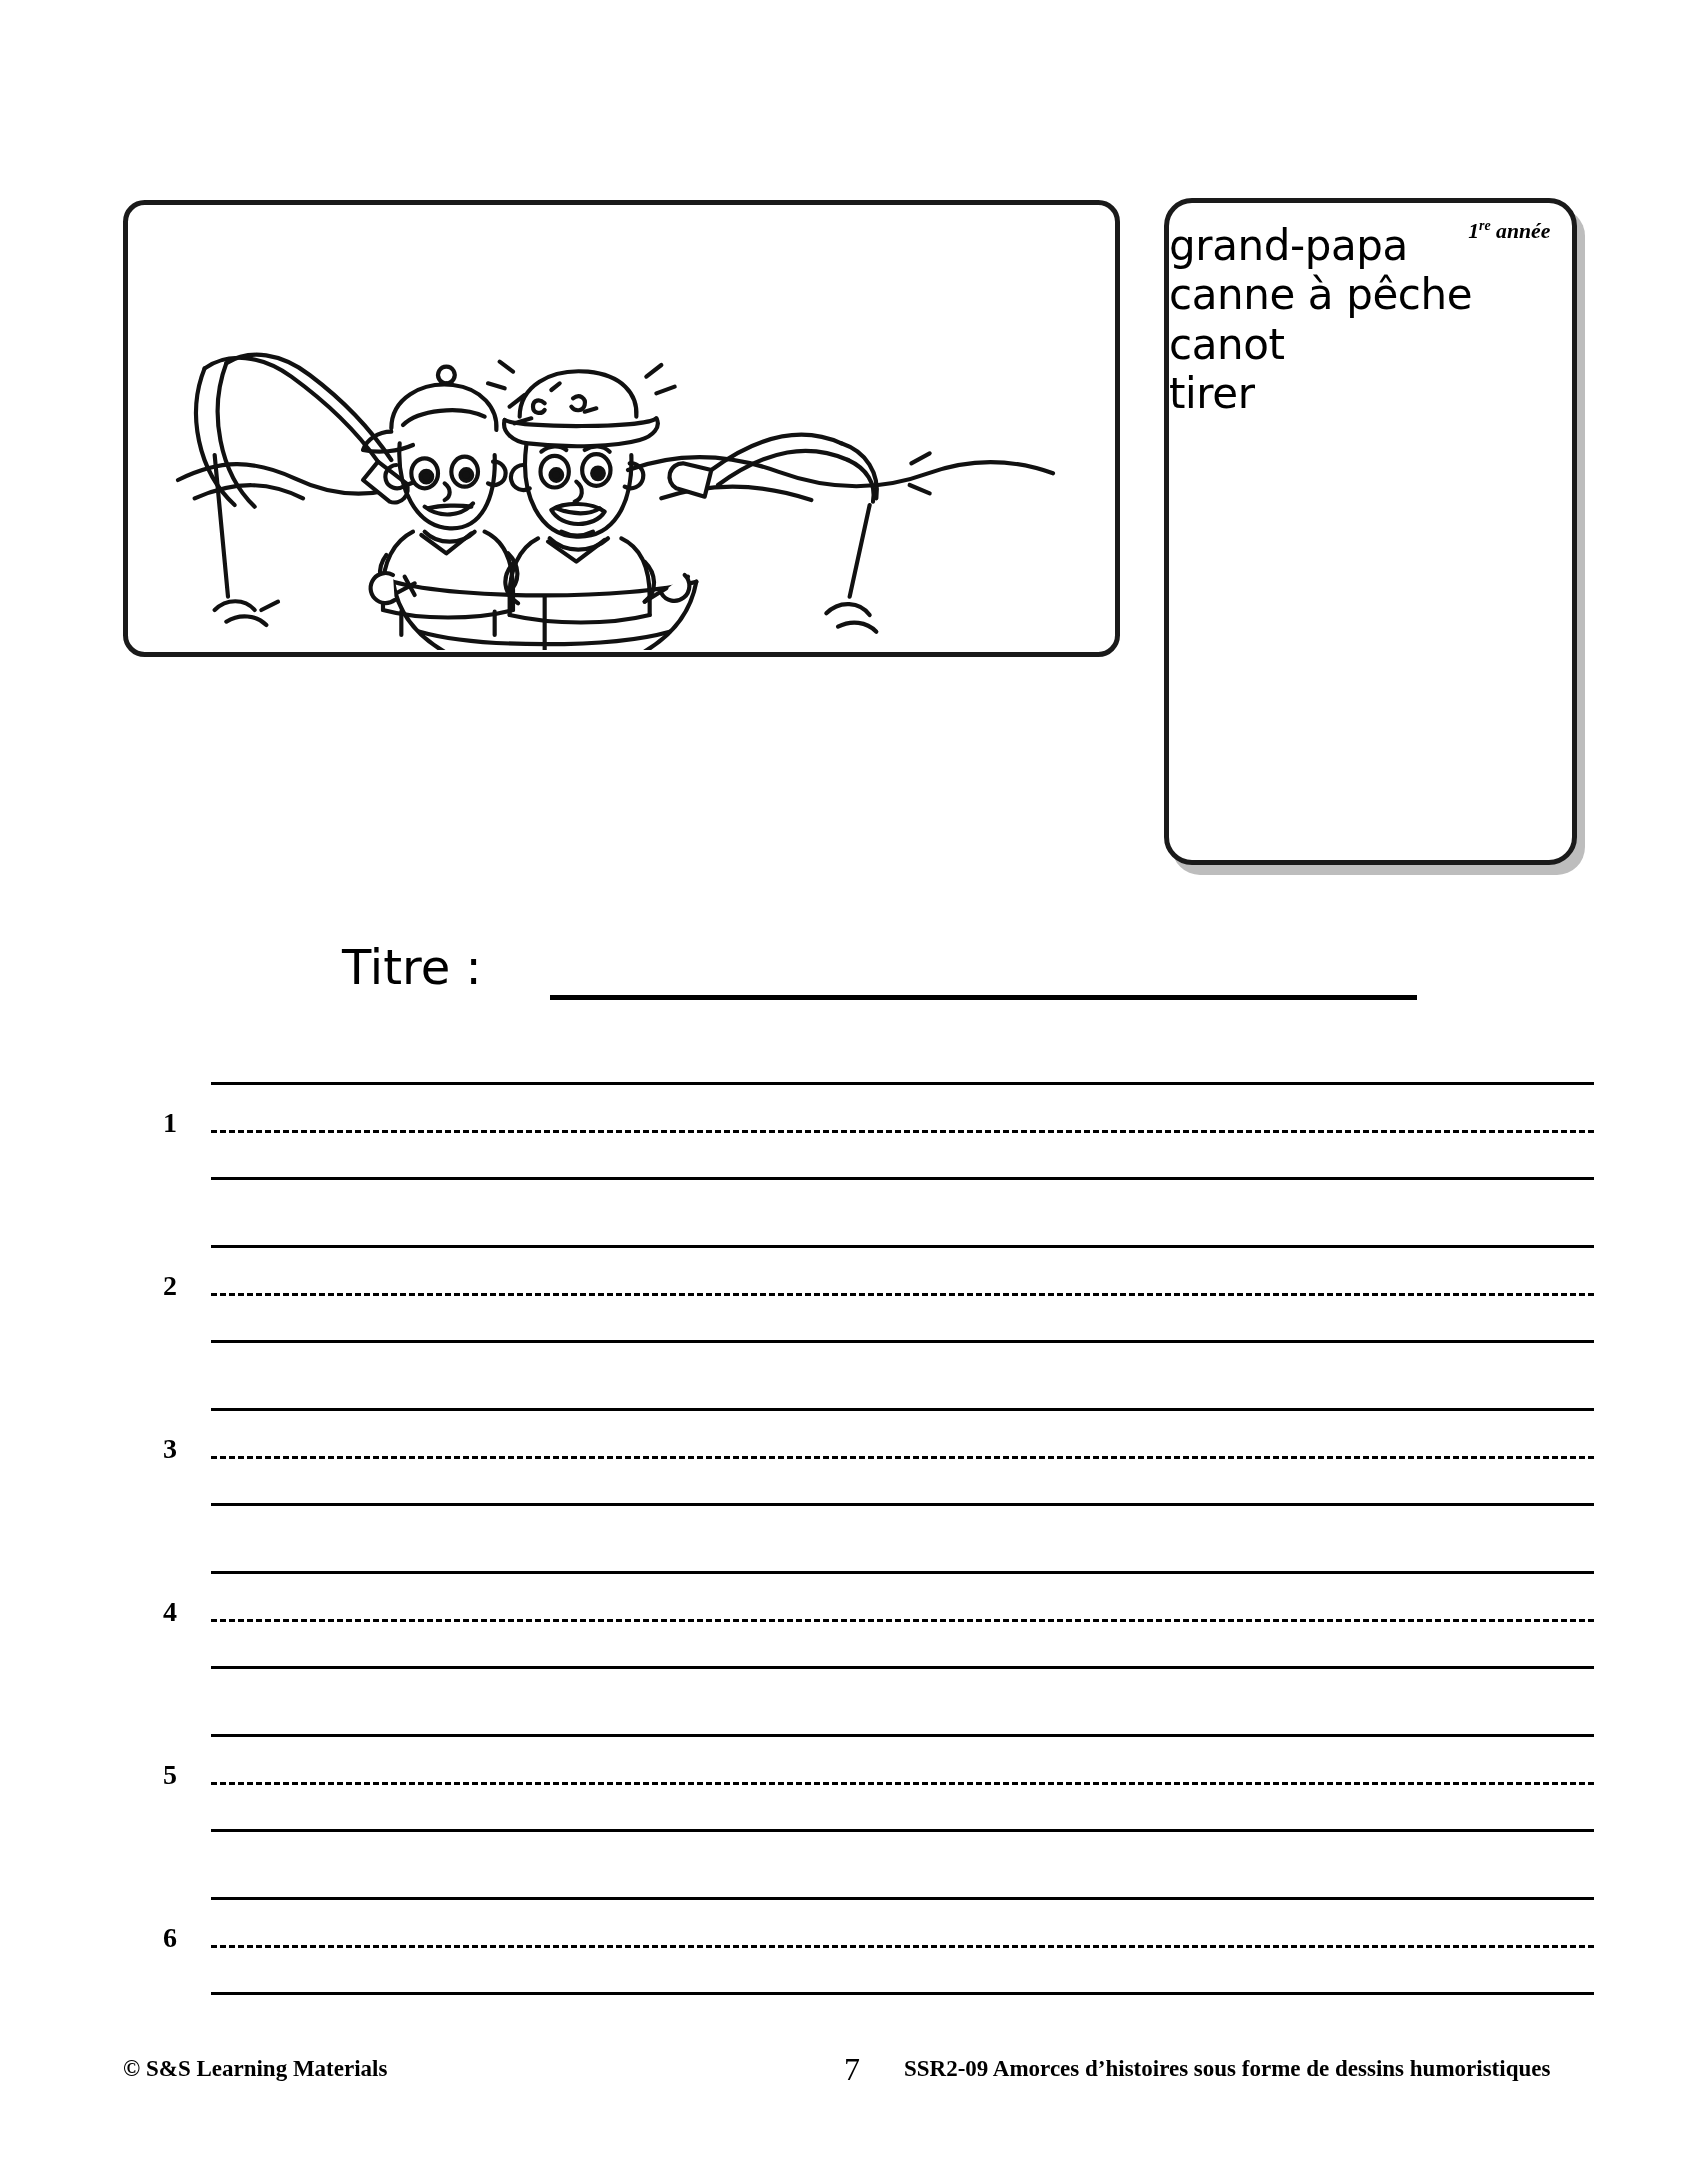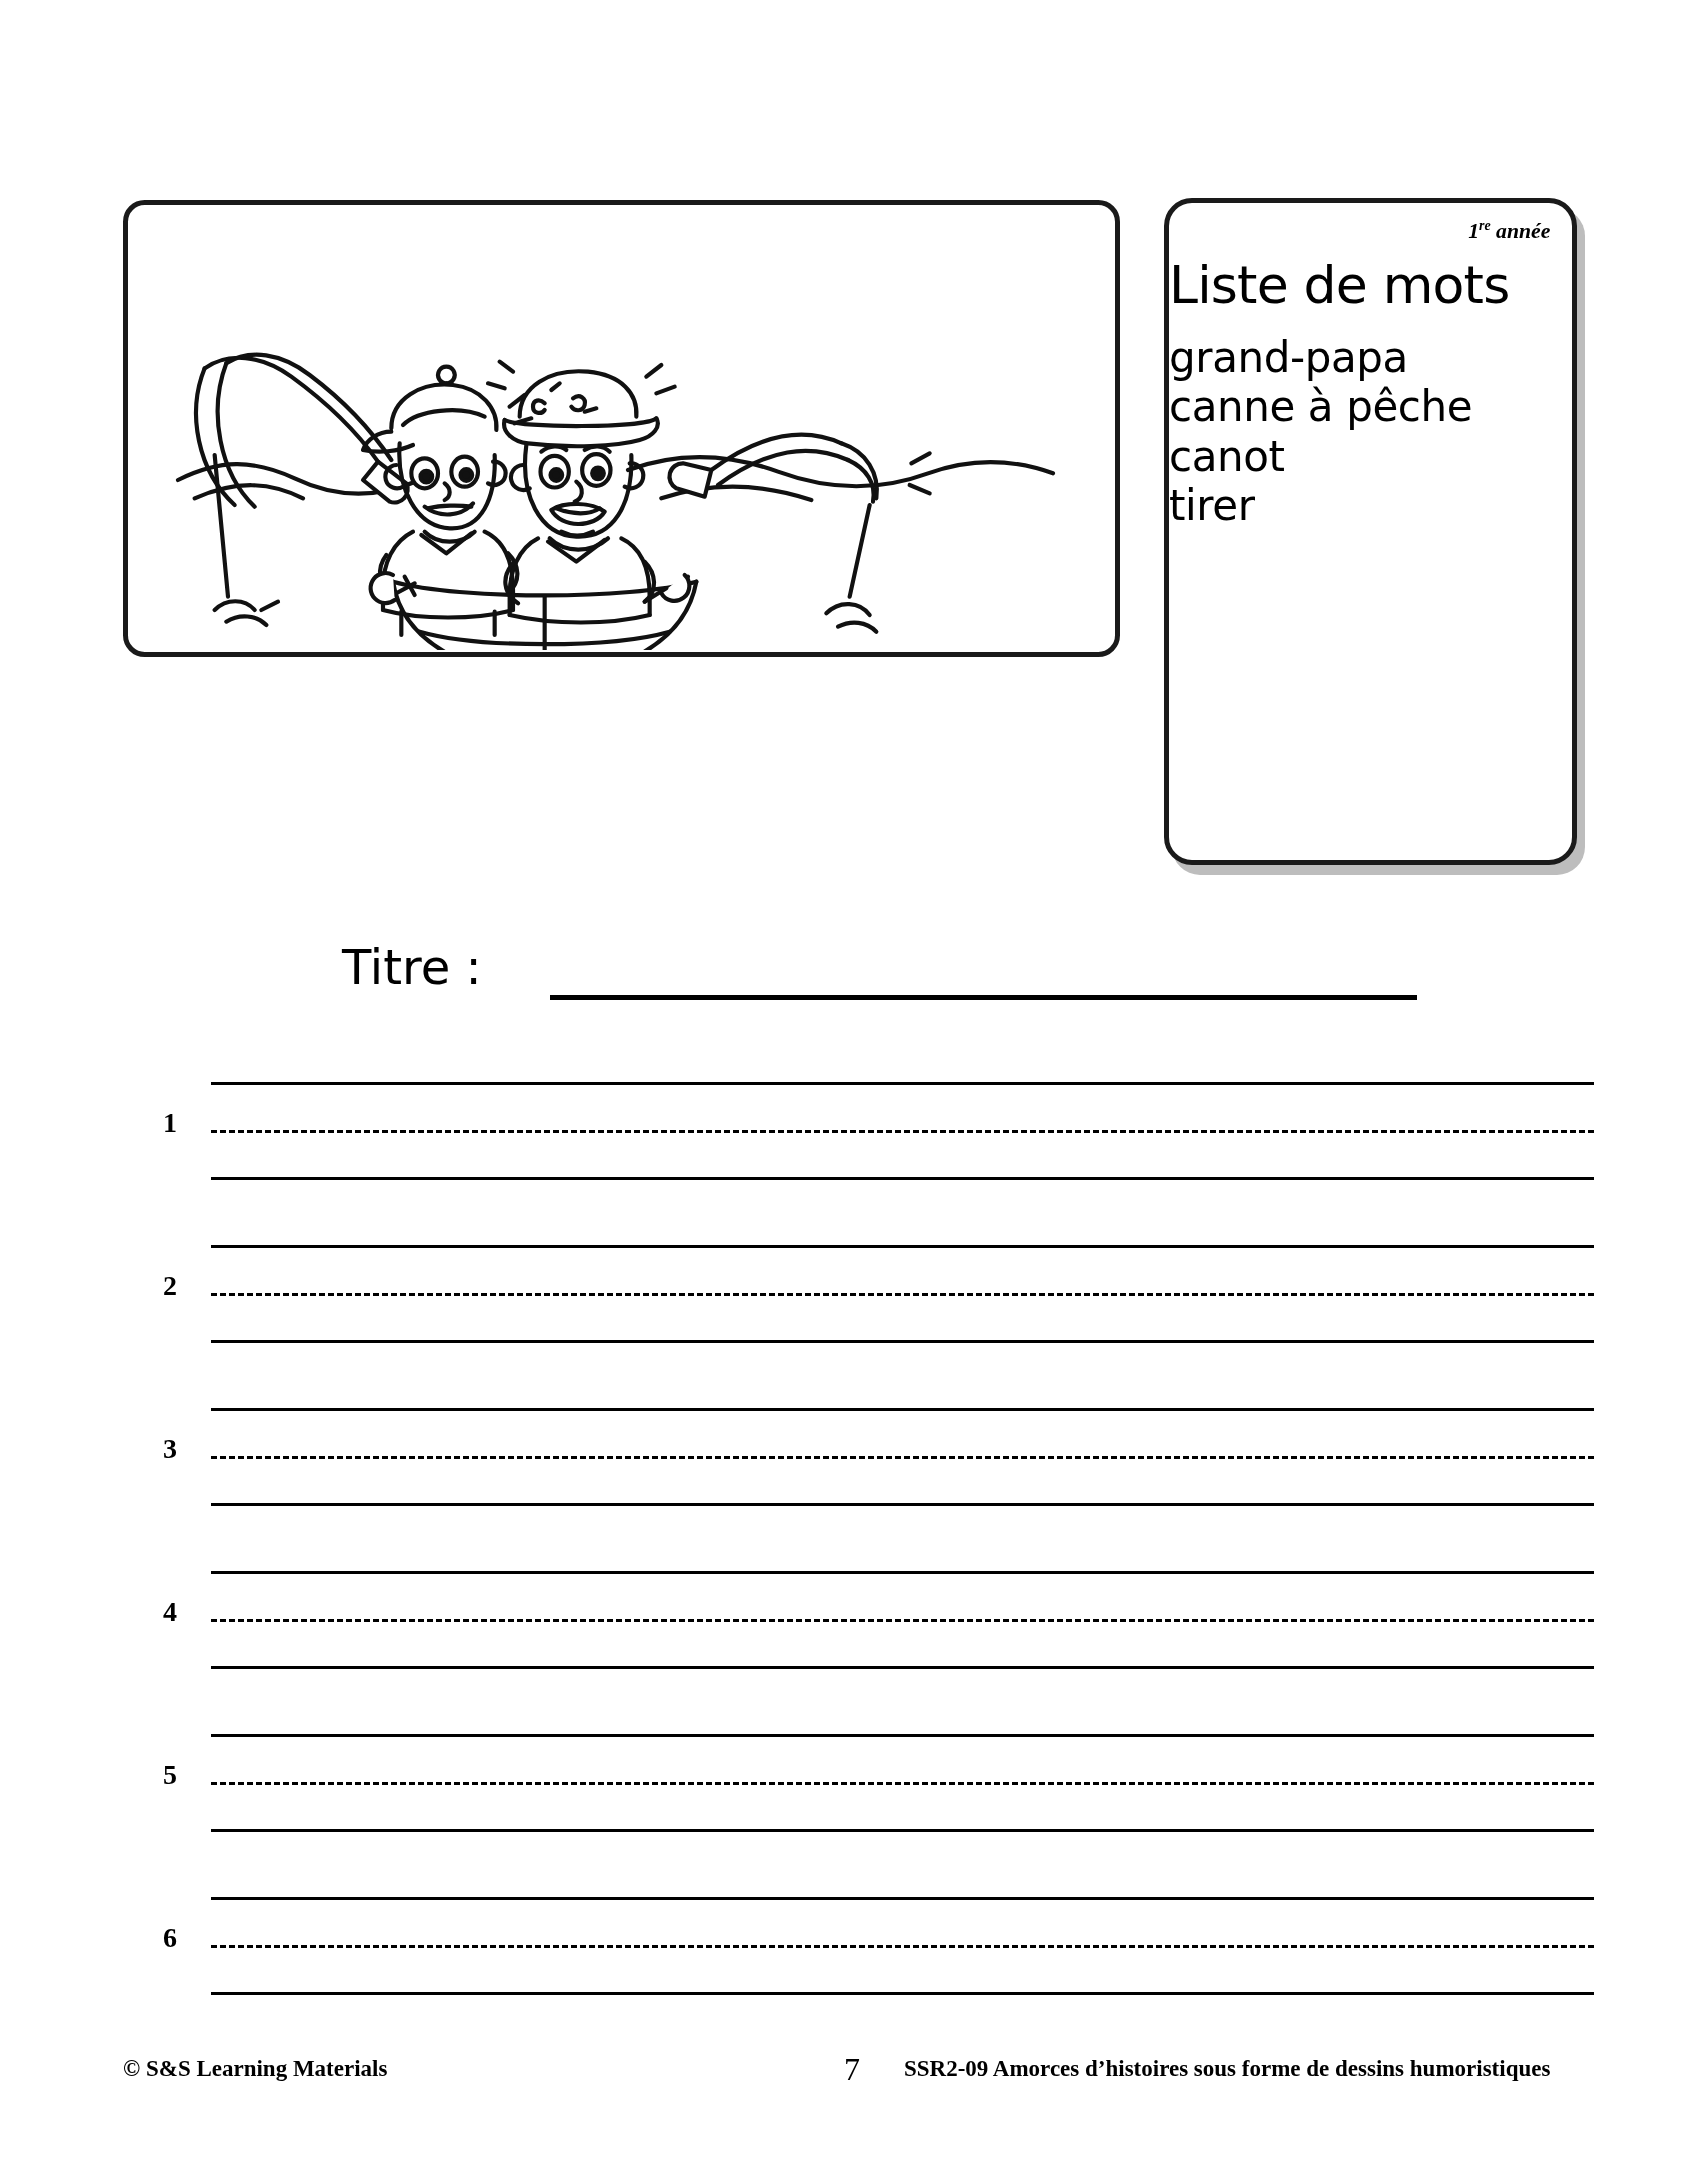--- a/index.html
+++ b/index.html
@@ -341,21 +341,20 @@
       <path d="M620 476 l26 -16"></path>
     </g>
   </svg>
 </div>
 
 <div class="wordlist-shadow"></div>
 <div class="wordlist">
   <div class="grade-tag">
     <span>1</span><sup>re</sup><span> année</span>
   </div>
-  <div class="wordlist-title">Liste de mots</div>
   <ul>
     <li>grand-papa</li>
     <li>canne à pêche</li>
     <li>canot</li>
     <li>tirer</li>
   </ul>
 </div>
 
 <span class="titre-label">Titre :</span>
 <div class="titre-rule"></div>

